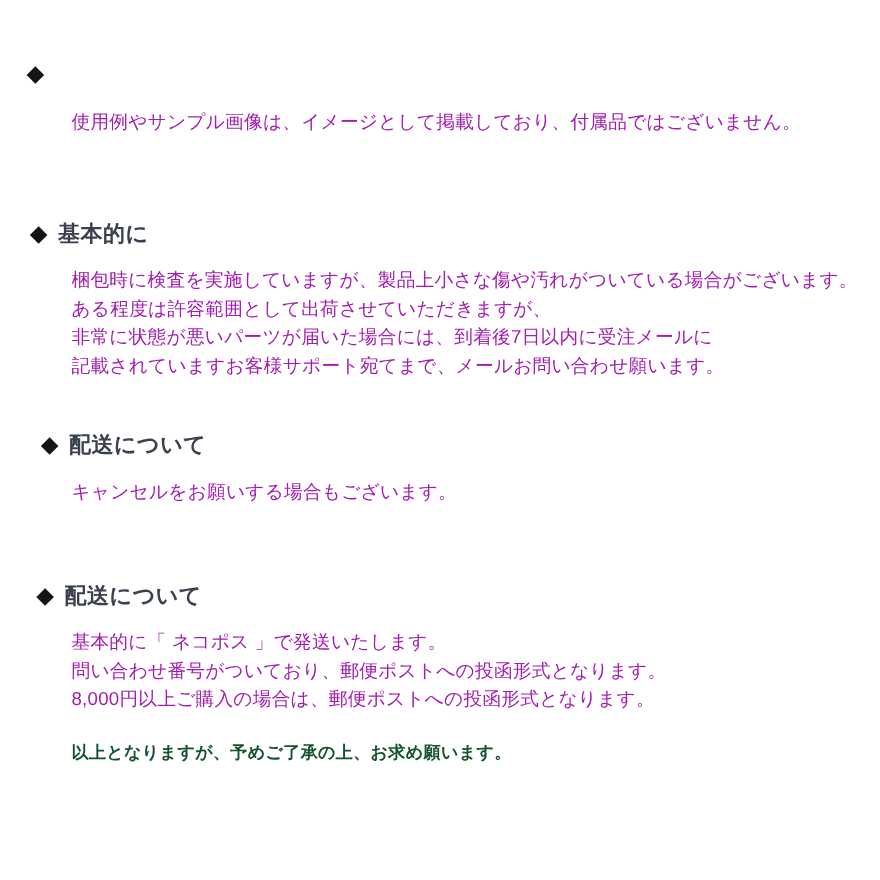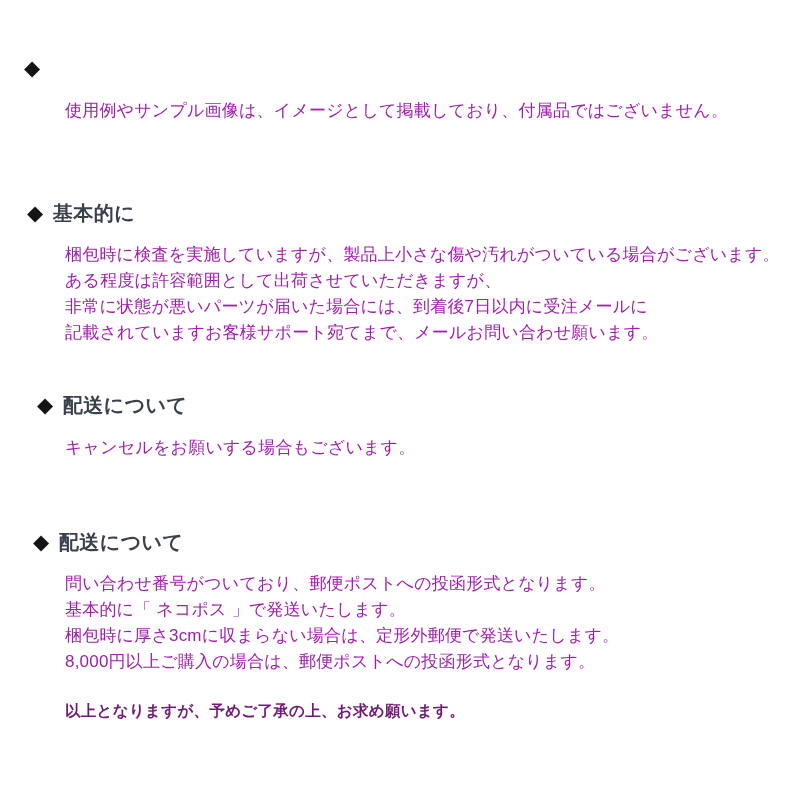--- a/index.html
+++ b/index.html
@@ -52,21 +52,21 @@
   .s3 .heading { margin-left: 37px; margin-top: 46px; }
   .s3 .body-lines { margin-top: 7px; }
   .s4 .heading { margin-left: 33px; margin-top: 68px; }
   .s4 .body-lines { margin-top: 14px; }
 
   .warning {
     margin-top: 24px;
     margin-left: 65px;
     font-size: 15.5px;
     font-weight: bold;
-    color: #701a75;
+    color: #14532d;
     line-height: 23px;
     letter-spacing: 0.3px;
   }
   .warning .line { display: block; white-space: nowrap; }
 </style>
 </head>
 <body>
 
 <div class="page">
 
@@ -101,23 +101,22 @@
       <span class="line">キャンセルをお願いする場合もございます。</span>
     </div>
   </section>
 
   <section class="section s4">
     <h2 class="heading">
       <span class="diamond">◆</span>
       <span>配送について</span>
     </h2>
     <div class="body-lines">
+      <span class="line">基本的に「 ネコポス 」で発送いたします。</span>
       <span class="line">問い合わせ番号がついており、郵便ポストへの投函形式となります。</span>
-      <span class="line">基本的に「 ネコポス 」で発送いたします。</span>
-      <span class="line">梱包時に厚さ3cmに収まらない場合は、定形外郵便で発送いたします。</span>
       <span class="line">8,000円以上ご購入の場合は、郵便ポストへの投函形式となります。</span>
     </div>
   </section>
 
   <div class="warning">
     <span class="line">以上となりますが、予めご了承の上、お求め願います。</span>
 
   </div>
 
 </div>

